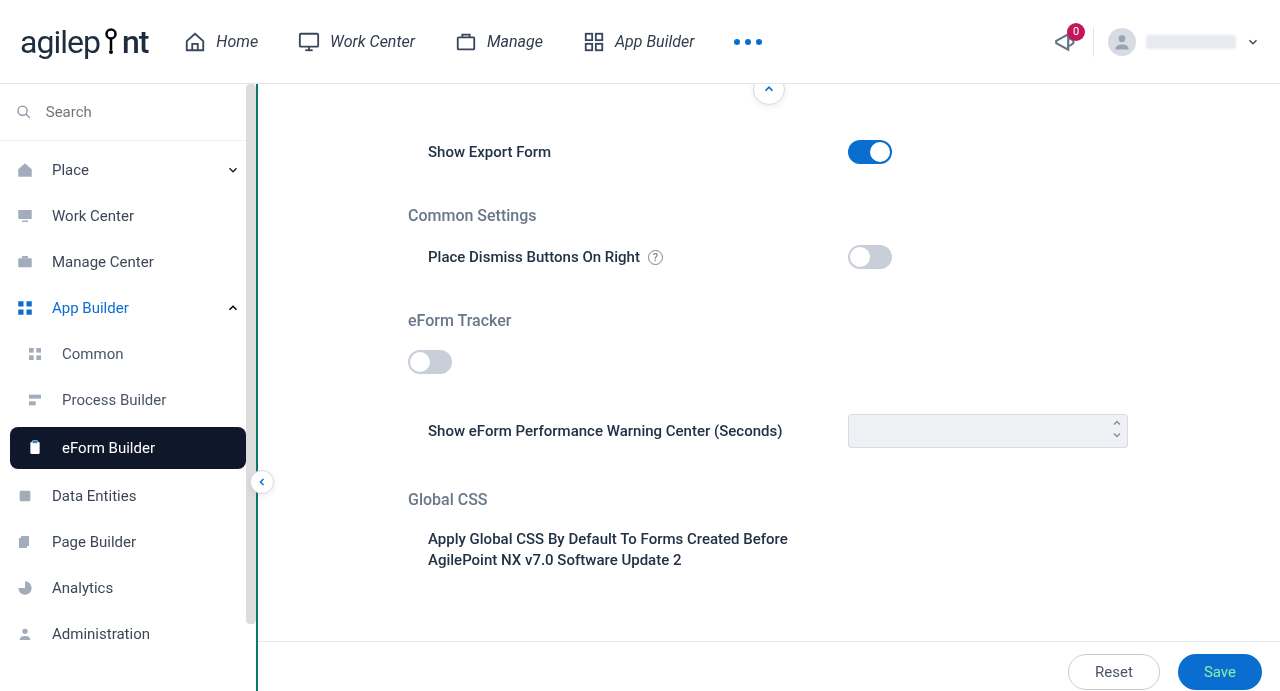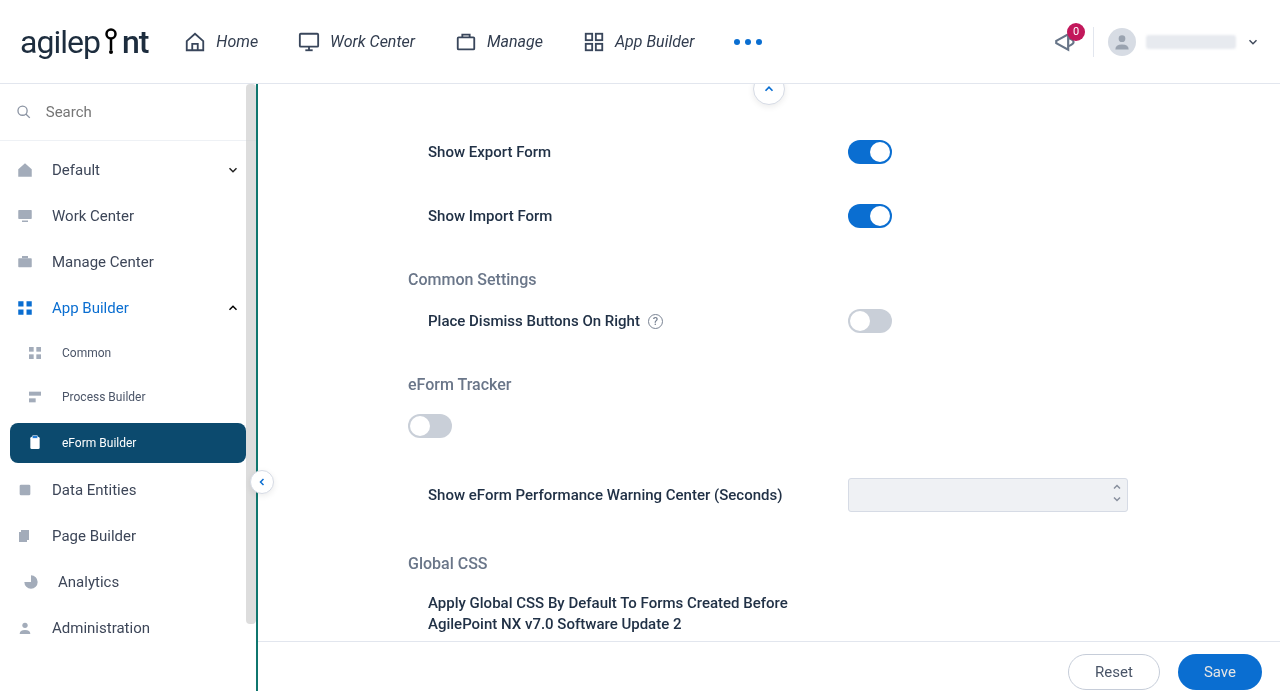--- a/index.html
+++ b/index.html
@@ -26,24 +26,24 @@
   .body { display:flex; height:calc(691px - 74px); position:relative;}
   
   .sidebar { width:258px; border-right:2px solid #0f766e; position:relative; background:#fff; z-index:2;}
   .vscroll { position:absolute; right:0; top:0; width:10px; height:540px; background:#cfcfcf; border-radius:4px; opacity:.7;}
   .search { display:flex; align-items:center; gap:12px; padding:18px 16px; border-bottom:1px solid #eef1f5;}
   .search input { border:none; outline:none; font-size:15px; color:#666; width:100%; background:transparent;}
   .sgroup { padding:6px 0;}
   .sitem, .ssub { display:flex; align-items:center; padding:14px 16px; gap:18px; font-size:15px; color:#3d4658; cursor:pointer;}
   .sitem .txt{flex:1;}
   .sitem.active { color:#0a6ed1;}
-  .ssub { padding-left:26px; font-size:12px; color:#4b5568;}
+  .ssub { padding-left:26px; font-size:15px; color:#4b5568;}
   .ssub .ic, .sitem .ic { width:18px; display:flex; align-items:center; justify-content:center; color:#a3acba;}
   .sitem.active .ic { color:#0a6ed1;}
-  .ssub.sel { background:#0c4a6e; color:#fff; border-radius:8px; margin:4px 10px; padding:12px 16px;}
+  .ssub.sel { background:#0f172a; color:#fff; border-radius:8px; margin:4px 10px; padding:12px 16px;}
   .ssub.sel .ic { color:#fff;}
   .caret { color:#222; }
   
   .collapse-handle{ position:absolute; left:250px; top:386px; width:24px; height:24px; background:#fff; border:1px solid #d6dbe5; border-radius:50%; display:flex; align-items:center; justify-content:center; color:#0a6ed1; box-shadow:0 2px 6px rgba(0,0,0,.08); cursor:pointer; z-index:5;}
   
   .main { flex:1; background:#fff; position:relative; padding:0 40px 0 50px; overflow:hidden;}
   .scrollup { position:absolute; left:50%; top:-11px; transform:translateX(-50%); width:32px; height:32px; border:1px solid #d6dbe5; border-radius:50%; background:#fff; display:flex; align-items:center; justify-content:center; color:#0a6ed1; cursor:pointer; box-shadow:0 2px 6px rgba(0,0,0,.08);}
   .form { width:740px; margin:36px auto 0 100px; }
   .row { display:flex; align-items:center; padding:20px 0; }
   .row .lbl { flex:1; font-size:15px; color:#213146; font-weight:500; display:flex; align-items:center; gap:8px; padding-left:20px;}
@@ -61,21 +61,21 @@
   .uploadbtn .ic { width:18px; height:18px; border:2px solid #7c8595; border-radius:50%; display:flex; align-items:center; justify-content:center; font-size:14px; line-height:1; color:#7c8595;}
   
   .stepper { width:280px; height:34px; background:#eff1f4; border:1px solid #d6dbe5; border-radius:3px; position:relative;}
   .stepper .spns { position:absolute; right:4px; top:2px; display:flex; flex-direction:column; gap:0; color:#88909e;}
   
   .help { width:15px; height:15px; border:1.5px solid #7a8494; border-radius:50%; font-size:11px; color:#7a8494; display:inline-flex; align-items:center; justify-content:center; line-height:1;}
   
   .footer { position:absolute; left:0; right:0; bottom:0; height:60px; border-top:1px solid #e2e6ee; display:flex; align-items:center; justify-content:flex-end; gap:18px; padding:0 18px; background:#fff;}
   .btn { height:36px; padding:0 26px; border-radius:22px; font-size:15px; display:flex; align-items:center; cursor:pointer;}
   .btn.secondary { border:1px solid #c6cdd9; color:#4a5568; background:#fff;}
-  .btn.primary { background:#0a6ed1; color:#e5e5e5; border:none;}
+  .btn.primary { background:#0a6ed1; color:#86efac; border:none;}
 </style>
 </head>
 <body>
 
 <div class="topbar">
   <div class="logo">
     <span class="agile">agilep</span>
     <svg width="18" height="28" viewBox="0 0 18 28">
         <circle cx="9" cy="6" r="4.5" fill="none" stroke="#000" stroke-width="2.5"></circle>
         <circle cx="9" cy="24" r="2" fill="#000"></circle>
@@ -168,21 +168,21 @@
         </svg>
       <input type="text" placeholder="Search" style="">
     </div>
     <div class="sgroup">
       <div class="sitem">
         <span class="ic">
             <svg width="18" height="18" viewBox="0 0 24 24" fill="currentColor">
               <path d="M3 11 L12 3 L21 11 V21 H3 Z"></path>
             </svg>
           </span>
-        <span class="txt">Default</span>
+        <span class="txt">Place</span>
         <svg class="caret" width="14" height="14" viewBox="0 0 24 24" fill="none" stroke="currentColor" stroke-width="2.5">
             <polyline points="6 9 12 15 18 9"></polyline>
           </svg>
       </div>
       <div class="sitem">
         <span class="ic">
             <svg width="18" height="18" viewBox="0 0 24 24" fill="currentColor">
               <rect x="3" y="4" width="18" height="12" rx="1"></rect>
               <rect x="8" y="18" width="8" height="2"></rect>
             </svg>
@@ -252,21 +252,21 @@
       </div>
       <div class="sitem" style="">
         <span class="ic">
             <svg width="16" height="16" viewBox="0 0 24 24" fill="currentColor">
               <rect x="6" y="3" width="12" height="15"></rect>
               <rect x="3" y="6" width="12" height="15" fill="#a3acba"></rect>
             </svg>
           </span>
         <span class="txt">Page Builder</span>
       </div>
-      <div class="sitem" style="padding-left:16px;margin-left:6px;">
+      <div class="sitem" style="padding-left:16px;">
         <span class="ic">
             <svg width="16" height="16" viewBox="0 0 24 24" fill="currentColor">
               <path d="M12 2 A10 10 0 1 1 2 12 H12 Z"></path>
             </svg>
           </span>
         <span class="txt">Analytics</span>
       </div>
       <div class="sitem" style="padding-left:16px;">
         <span class="ic">
             <svg width="16" height="16" viewBox="0 0 24 24" fill="currentColor">
@@ -296,28 +296,20 @@
 
       <div class="row">
         <div class="lbl">Show Export Form</div>
         <div class="ctrlcol">
             <div class="toggle on">
               <div class="knob"></div>
             </div>
           </div>
       </div>
 
-      <div class="row">
-        <div class="lbl">Show Import Form</div>
-        <div class="ctrlcol">
-            <div class="toggle on">
-              <div class="knob"></div>
-            </div>
-          </div>
-      </div>
 
       <div class="sectionh">Common Settings</div>
 
       <div class="row">
         <div class="lbl">
           <span>Place Dismiss Buttons On Right</span>
           <span class="help">?</span>
         </div>
         <div class="ctrlcol">
             <div class="toggle">

